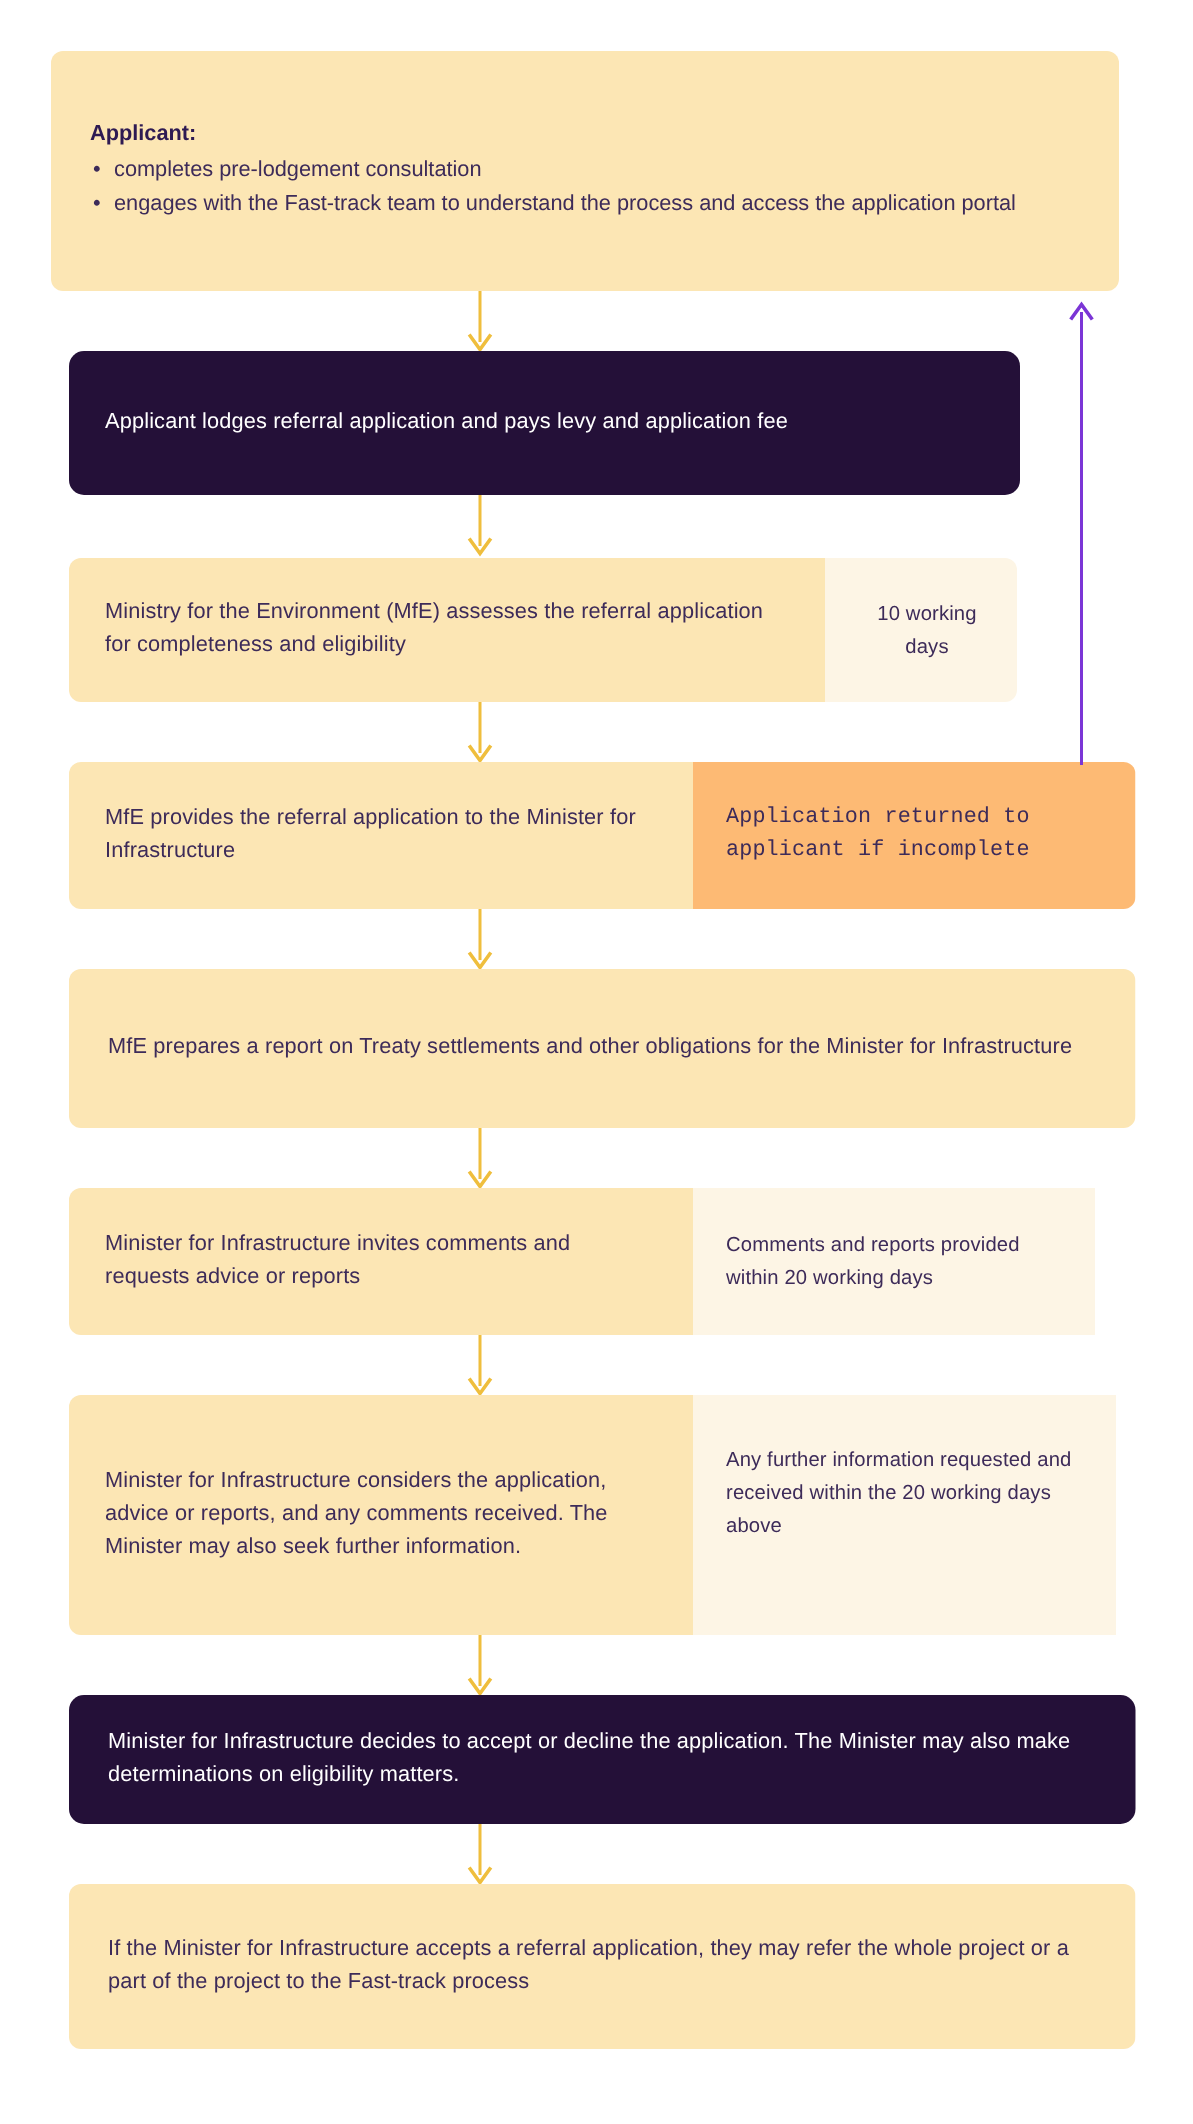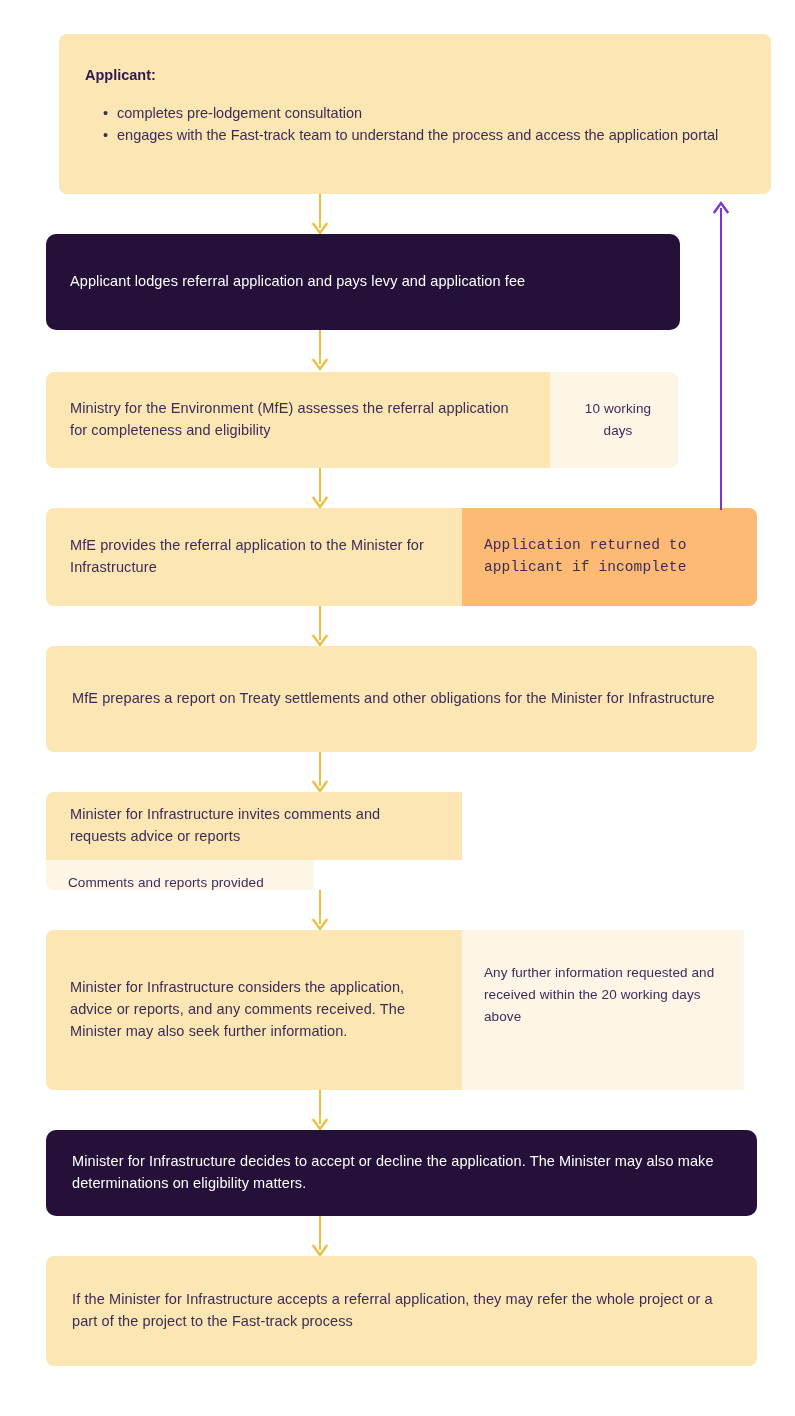--- a/index.html
+++ b/index.html
@@ -84,21 +84,21 @@
 
   
   .applicant-title {
     font-size: 14.5px;
     font-weight: bold;
     color: #2e1a52;
     margin: 0 0 2px 0;
     line-height: 1.5;
   }
   .bullets {
-    margin: 16px;
+    margin: 0;
     padding: 0;
     list-style: none;
   }
   .bullets li {
     position: relative;
     padding-left: 16px;
     font-size: 14.5px;
     line-height: 1.5;
     color: #3d2b59;
     margin: 1px 0;
@@ -121,21 +121,21 @@
   .return-arrow {
     position: absolute;
   }
   .return-arrow svg { display: block; }
 </style>
 </head>
 <body>
 
 <div class="flow">
 
-  <div class="row" style="left:59px; top:34px; width:712px; height:160px;">
+  <div class="row" style="left:34px; top:34px; width:712px; height:160px;">
     <div class="cell cell-main" style="width:712px; padding:0 26px;">
       <div>
         <div class="applicant-title">Applicant:</div>
         <ul class="bullets">
           <li>completes pre-lodgement consultation</li>
           <li>engages with the Fast-track team to understand the process and access the application portal</li>
         </ul>
       </div>
     </div>
   </div>
@@ -203,21 +203,21 @@
     </div>
   </div>
 
   <div class="conn" style="left:309px; top:752px; height:42px;">
     <svg width="22" height="42" viewBox="0 0 22 42">
       <line x1="11" y1="0" x2="11" y2="34" stroke="#EFBE3D" stroke-width="2"></line>
       <path d="M4.5 30 L11 39 L17.5 30" fill="none" stroke="#EFBE3D" stroke-width="2.4" stroke-linecap="square"></path>
     </svg>
   </div>
 
-  <div class="row" style="left:46px; top:792px; width:711px; height:98px;flex-direction:column;">
+  <div class="row" style="left:46px; top:792px; width:711px; height:98px;">
     <div class="cell cell-main" style="width:416px;">
       <div class="txt">Minister for Infrastructure invites comments and requests advice or reports</div>
     </div>
     <div class="cell cell-side-cream" style="width:268px;">
       <div class="txt-side">Comments and reports provided within 20 working days</div>
     </div>
   </div>
 
   <div class="conn" style="left:309px; top:890px; height:42px;">
     <svg width="22" height="42" viewBox="0 0 22 42">

